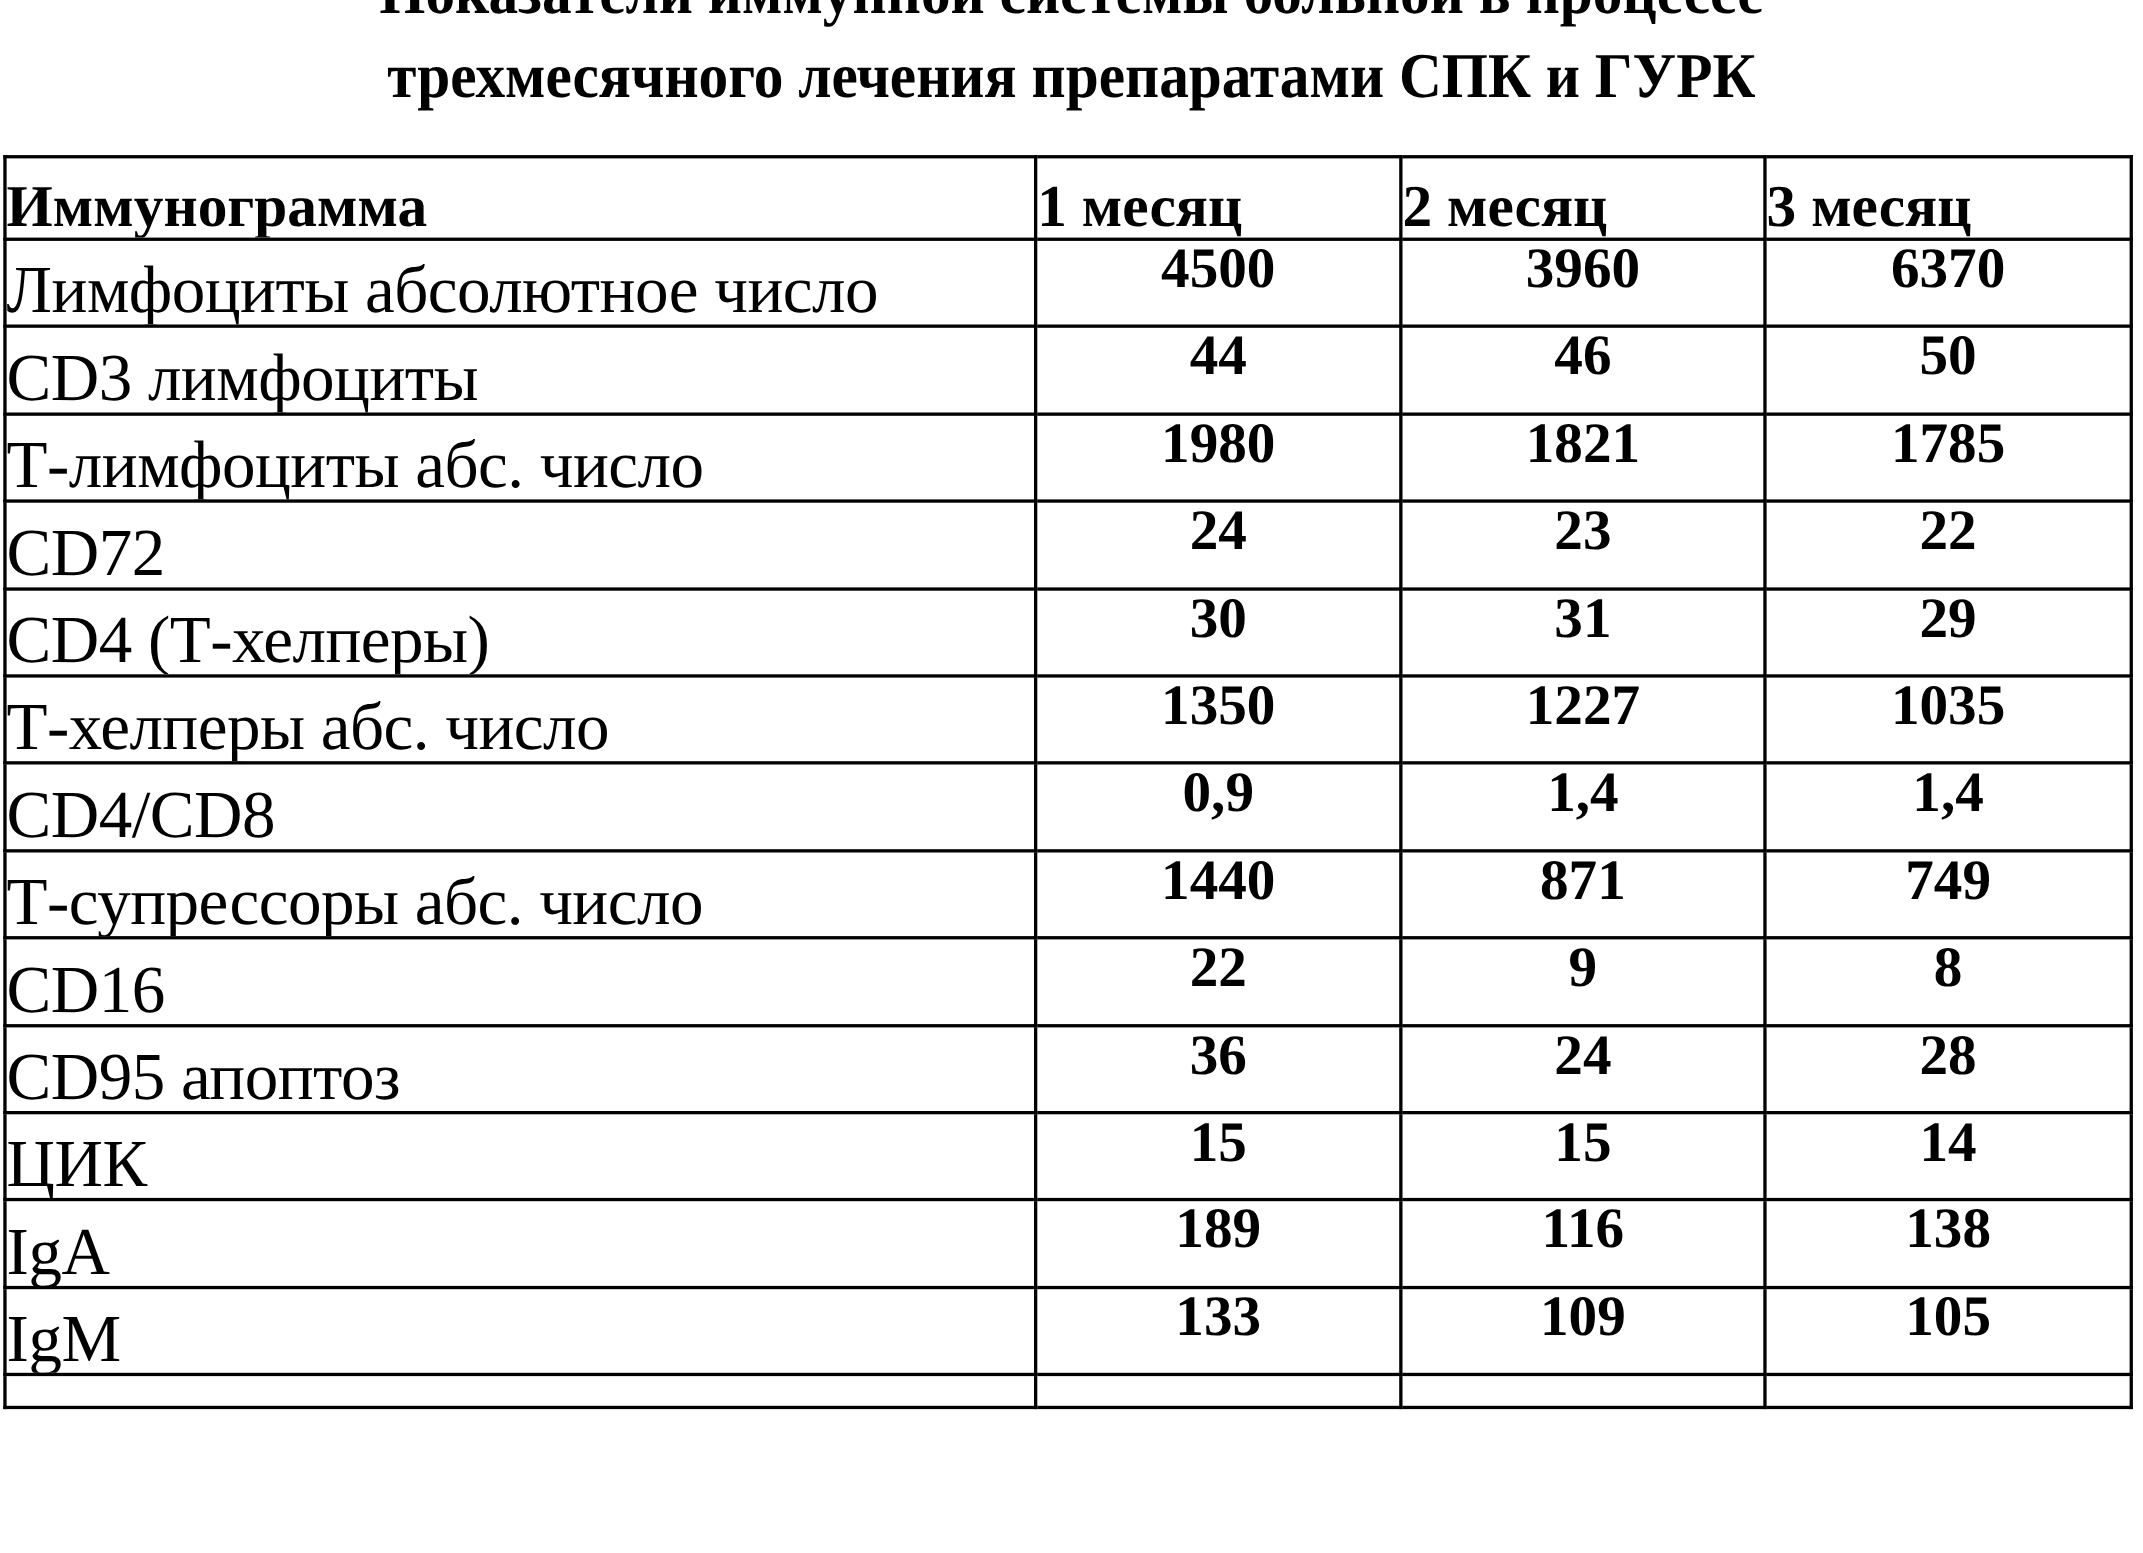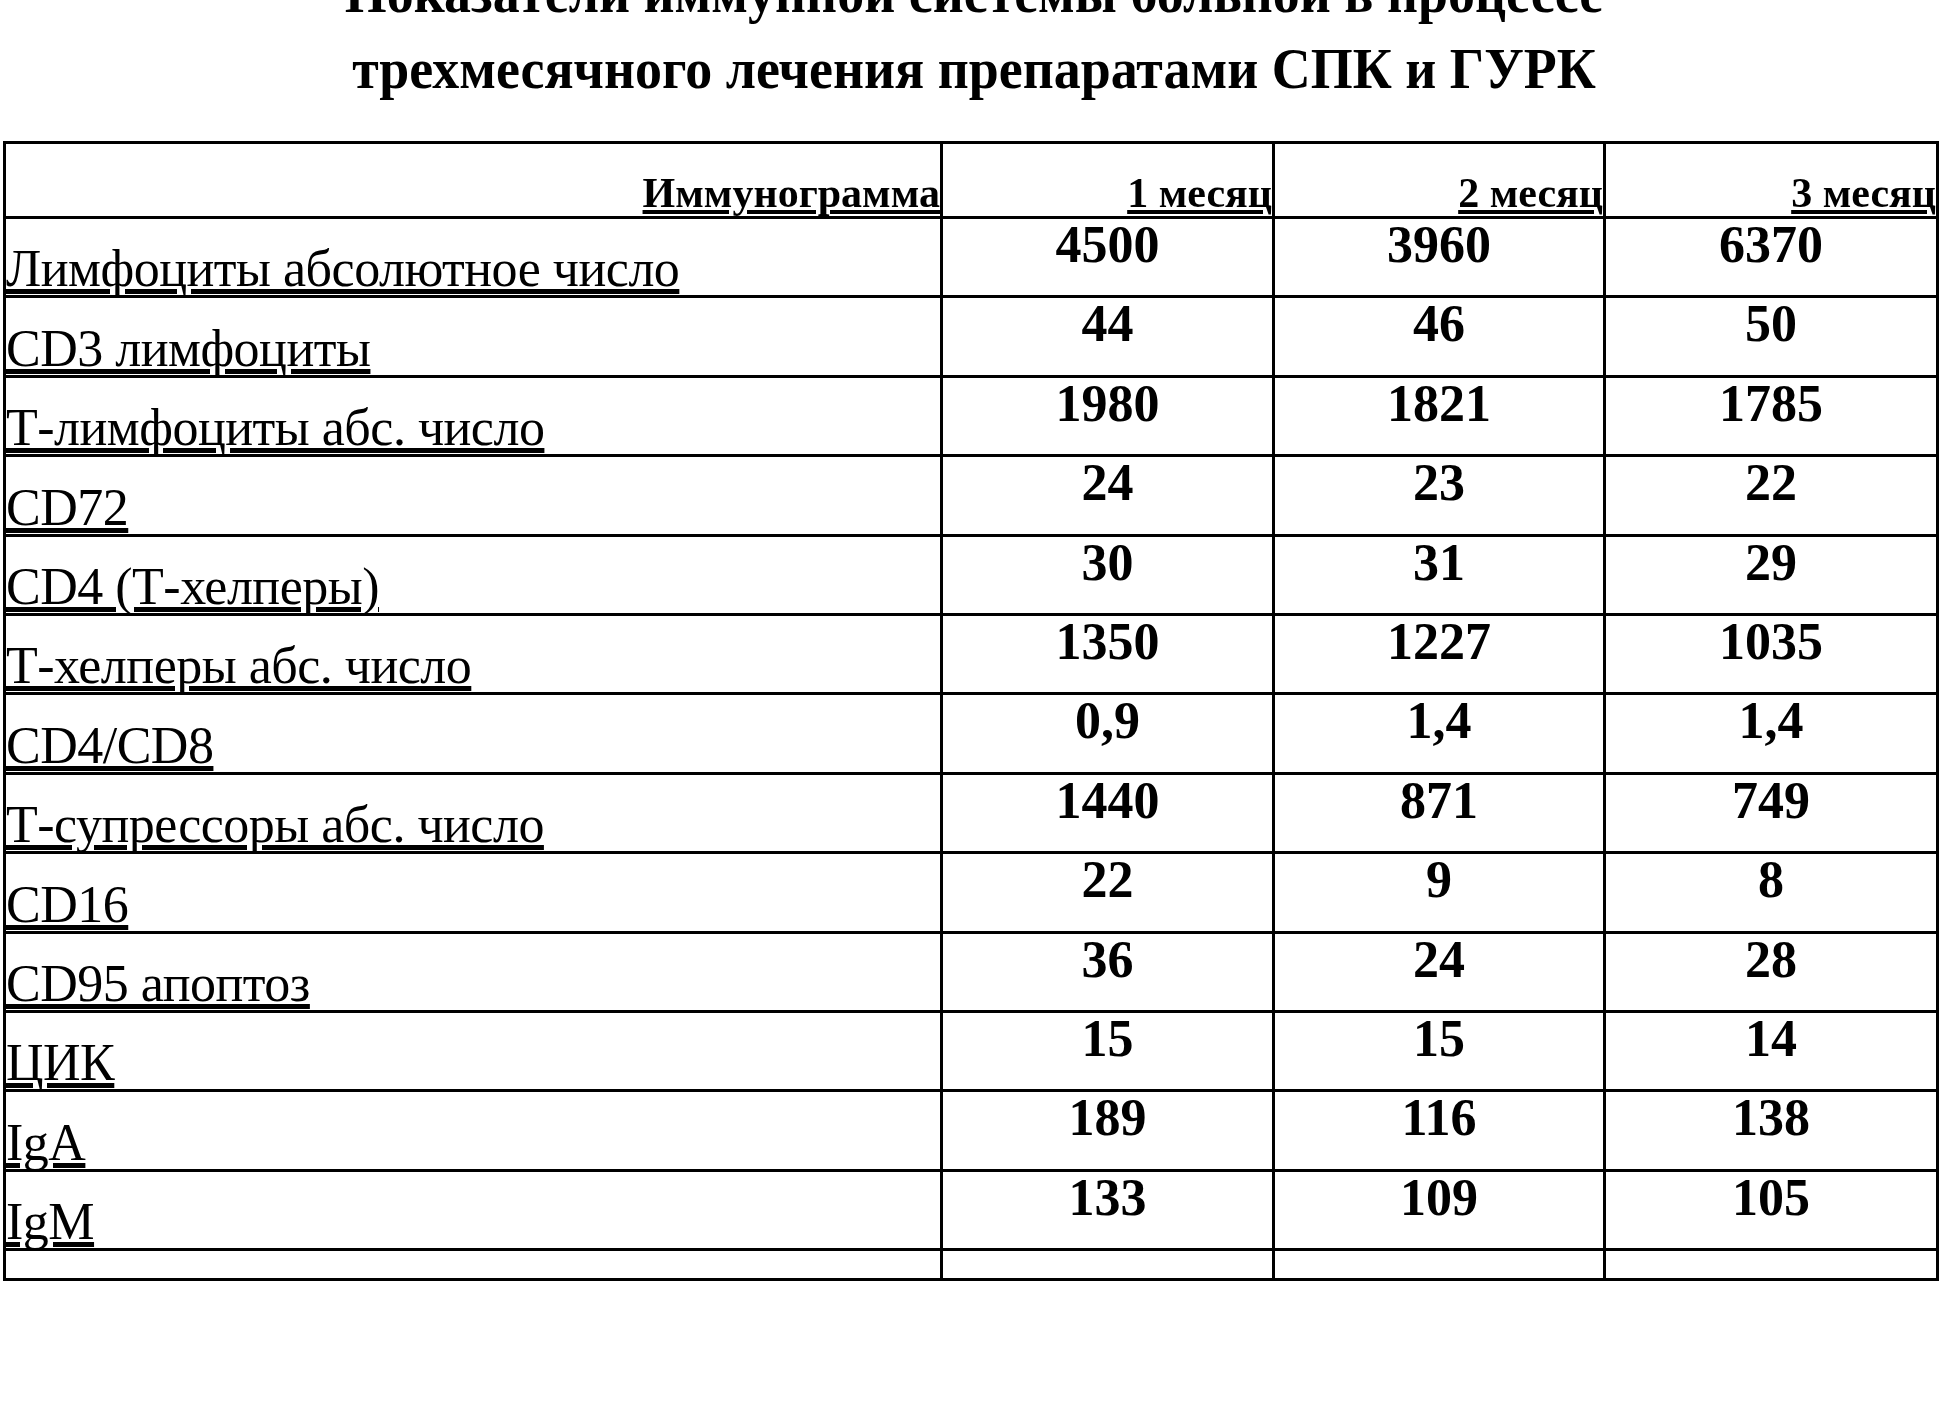--- a/index.html
+++ b/index.html
@@ -45,37 +45,35 @@
       white-space: nowrap;
     }
     col.c-label { width: 937px; }
     col.c-m1 { width: 332px; }
     col.c-m2 { width: 331px; }
     col.c-m3 { width: 333px; }
 
     tr.head-row { height: 75px; }
     tr.head-row th {
       font-weight: bold;
-      font-size: 42px;
-      text-align: right;
+      font-size: 54px;
+      text-align: left;
       vertical-align: bottom;
       padding-bottom: 2px;
       line-height: 1;
-      text-decoration: underline;
     }
     tr.data-row { height: 79.4px; }
     td.label-cell {
-      font-size: 52px;
+      font-size: 61px;
       text-align: left;
       vertical-align: bottom;
       padding-left: 22px;
       padding-bottom: 2px;
       line-height: 1;
       letter-spacing: -0.5px;
-      text-decoration: underline;
     }
     td.val-cell {
       font-weight: bold;
       font-size: 52px;
       text-align: center;
       vertical-align: top;
       padding-top: 8px;
       line-height: 1;
     }
     tr.partial-row { height: 30px; }

